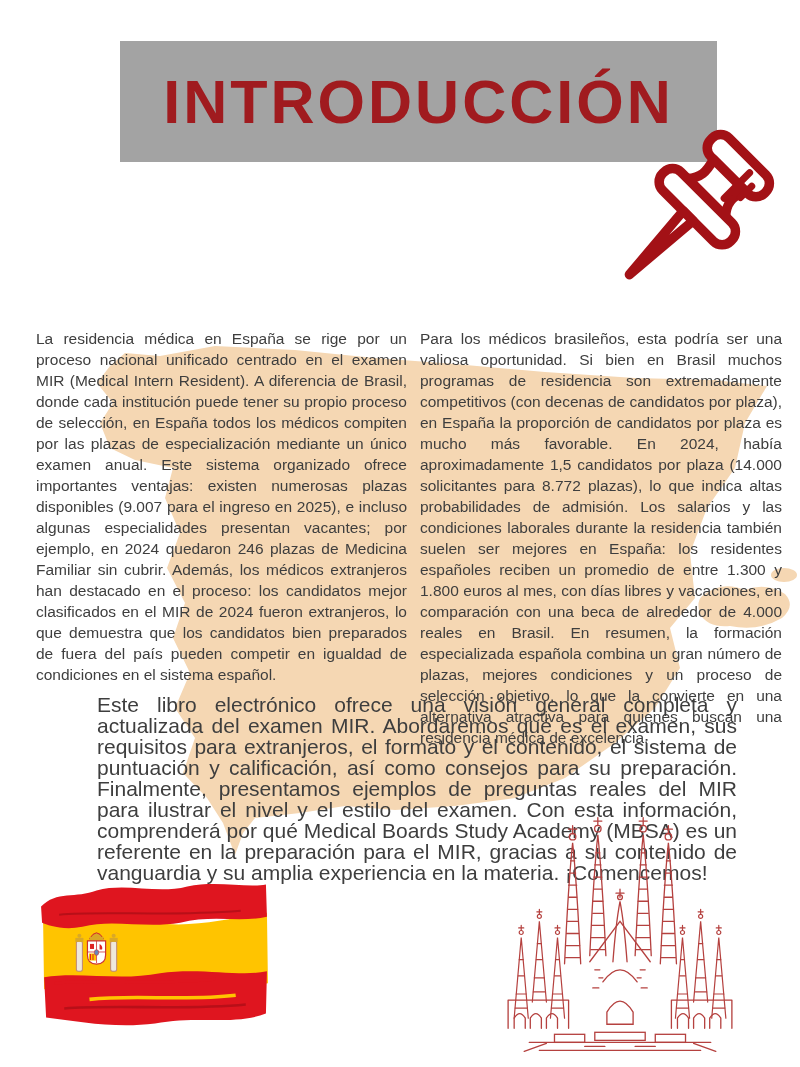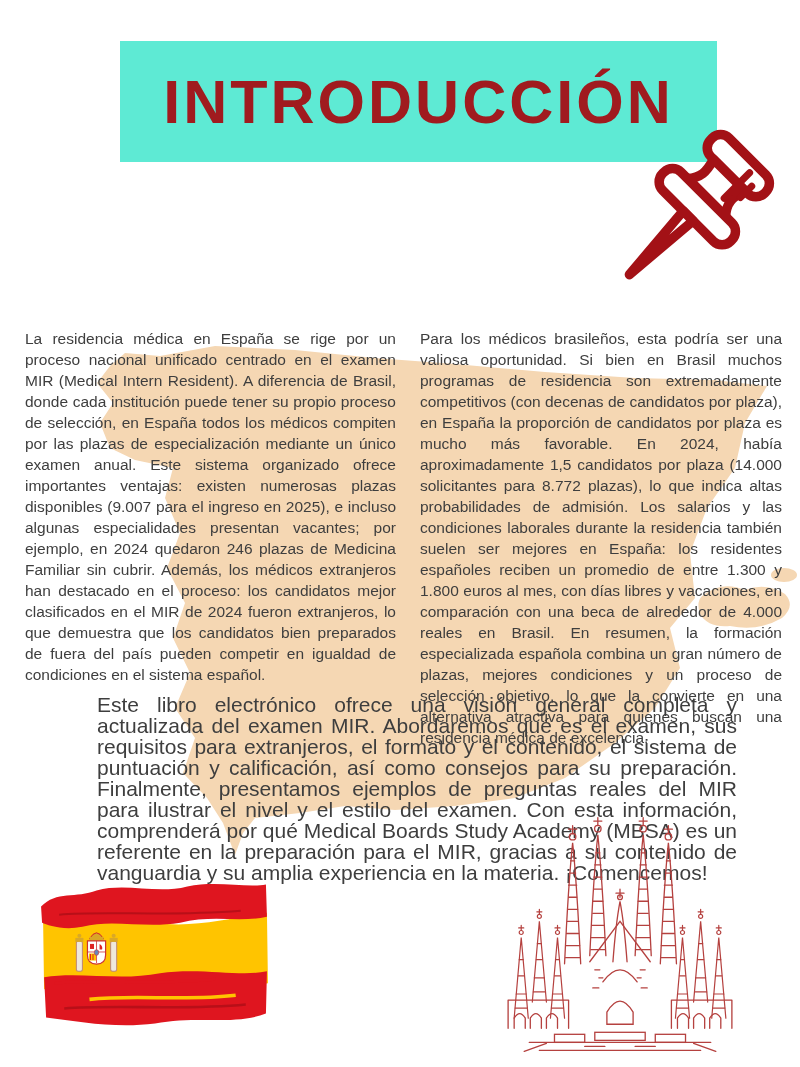--- a/index.html
+++ b/index.html
@@ -7,36 +7,36 @@
     position:relative;
     width:800px;height:1067px;
     background:#ffffff;
     overflow:hidden;
     font-family:"Liberation Sans",sans-serif;
     color:#3e3e3e;
   }
   .map-svg{position:absolute;left:90px;top:328px;width:712px;height:535px;z-index:0;}
   .banner{
     position:absolute;left:120px;top:41px;width:597px;height:121px;
-    background:#5eead4;z-index:2;
+    background:#a3a3a3;z-index:2;
     display:flex;align-items:center;justify-content:center;
   }
   .banner h1{
     margin:0;
     font-size:61px;font-weight:bold;letter-spacing:3px;
     color:#A01B1F;
     font-family:"Liberation Sans",sans-serif;
   }
   .pin-svg{position:absolute;left:608px;top:126px;width:186px;height:176px;z-index:3;}
   .col{
     position:absolute;top:312px;z-index:1;
     font-size:15.5px;line-height:21px;
     text-align:justify;
   }
-  .col-left{left:25px;width:371px;}
+  .col-left{left:36px;width:371px;}
   .col-right{left:420px;width:362px;}
   .footer-par{
     position:absolute;left:97px;top:673px;width:640px;z-index:1;
     font-size:21px;line-height:21px;text-align:justify;
   }
   .flag-svg{position:absolute;left:34px;top:874px;width:240px;height:160px;z-index:2;}
   .sagrada-svg{position:absolute;left:494px;top:808px;width:252px;height:248px;z-index:2;}
 </style>
 </head>
 <body>

